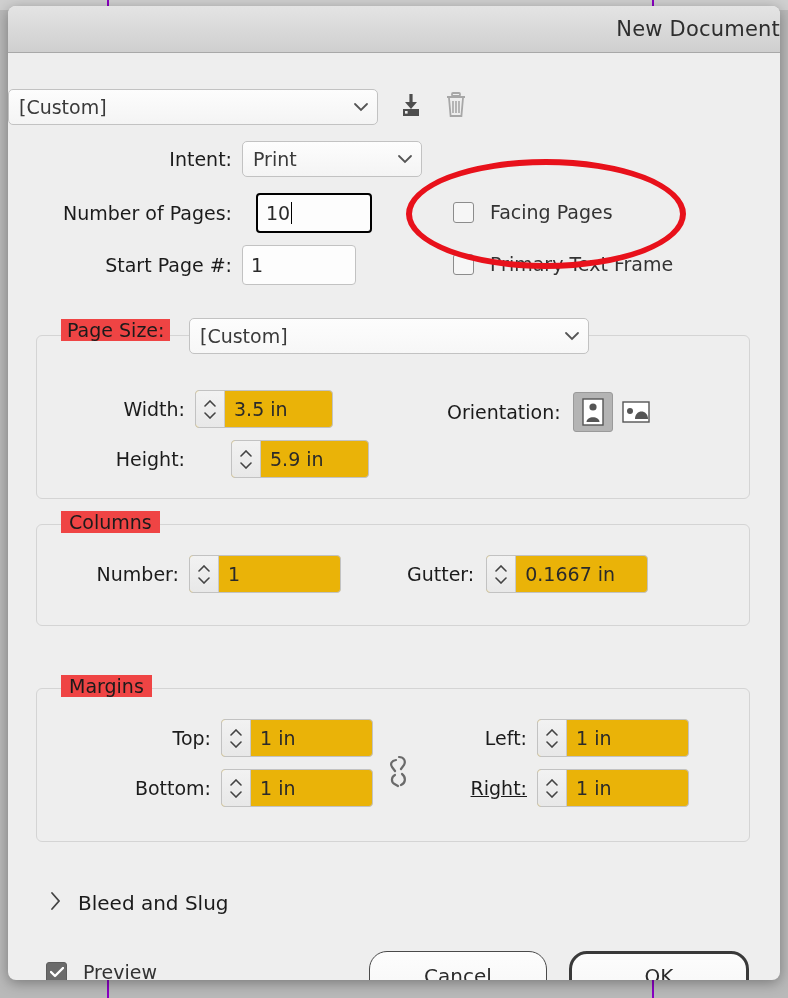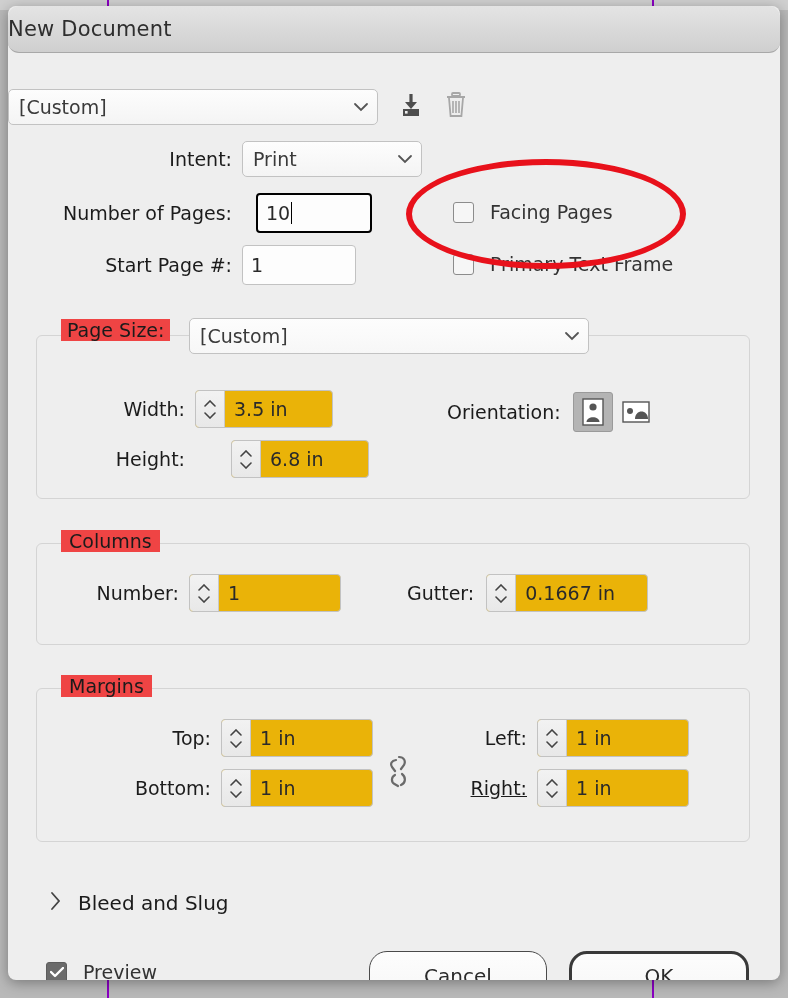--- a/index.html
+++ b/index.html
@@ -23,21 +23,21 @@
     position:absolute;left:8px;top:6px;width:772px;height:974px;
     background:#eeeeee;
     border-radius:8px;
     box-shadow:0 3px 14px rgba(0,0,0,0.35);
     overflow:hidden;
   }
   #titlebar{
     height:46px;
     background:linear-gradient(#e4e4e4,#cfcfcf);
     border-bottom:1px solid #a8a8a8;
-    display:flex;align-items:center;justify-content:flex-start;border-radius:11px;
+    display:flex;align-items:center;justify-content:flex-end;
   }
   #title-text{font-size:21px;color:#2e2e2e;letter-spacing:.2px;}
 
   #body{padding:0 0 0 0;position:relative;height:928px;}
 
   
   .row{display:flex;align-items:center;margin:0;}
   .lbl{font-size:19px;color:#1b1b1b;text-align:right;}
   .lbl-col{width:224px;padding-right:10px;}
 
@@ -222,21 +222,21 @@
         <div class="lbl" style="width:148px;padding-right:10px;">Height:</div>
         <div class="stepper-wrap" style="width:136px;">
           <div class="stepper">
             <svg width="14" height="8" viewBox="0 0 14 8">
                 <path d="M2 6 L7 1 L12 6" stroke="#444" stroke-width="1.6" fill="none" stroke-linecap="round"></path>
               </svg>
             <svg width="14" height="8" viewBox="0 0 14 8">
                 <path d="M2 2 L7 7 L12 2" stroke="#444" stroke-width="1.6" fill="none" stroke-linecap="round"></path>
               </svg>
           </div>
-          <div class="stepper-val">6.8 in</div>
+          <div class="stepper-val">5.9 in</div>
         </div>
       </div>
 
       <div class="row" style="position:absolute;left:410px;top:56px;align-items:center;">
         <div class="lbl" style="padding-right:12px;">Orientation:</div>
         <div style="width:38px;height:38px;background:#b4b4b4;border:1px solid #9a9a9a;border-radius:3px;display:flex;align-items:center;justify-content:center;">
           <svg width="22" height="28" viewBox="0 0 22 28">
             <rect x="1" y="1" width="20" height="26" fill="#fff" stroke="#555" stroke-width="1.4"></rect>
             <circle cx="11" cy="9" r="3.6" fill="#555"></circle>
             <path d="M4.5 24 C4.5 17.5 17.5 17.5 17.5 24 Z" fill="#555"></path>
@@ -245,21 +245,21 @@
         <div style="width:30px;height:38px;margin-left:8px;display:flex;align-items:center;justify-content:center;">
           <svg width="28" height="22" viewBox="0 0 28 22">
             <rect x="1" y="1" width="26" height="20" fill="#fff" stroke="#555" stroke-width="1.4"></rect>
             <circle cx="8" cy="10" r="3" fill="#555"></circle>
             <path d="M13 18 C13 8 26 8 26 18 Z" fill="#555"></path>
           </svg>
         </div>
       </div>
     </div>
 
-    <div class="group" style="left:28px;top:490px;width:712px;height:100px;">
+    <div class="group" style="left:28px;top:471px;width:712px;height:100px;">
       <div class="group-title">Columns</div>
 
       <div class="row" style="position:absolute;left:0;top:30px;">
         <div class="lbl" style="width:142px;padding-right:10px;">Number:</div>
         <div class="stepper-wrap" style="width:150px;">
           <div class="stepper">
             <svg width="14" height="8" viewBox="0 0 14 8">
                 <path d="M2 6 L7 1 L12 6" stroke="#444" stroke-width="1.6" fill="none" stroke-linecap="round"></path>
               </svg>
             <svg width="14" height="8" viewBox="0 0 14 8">

